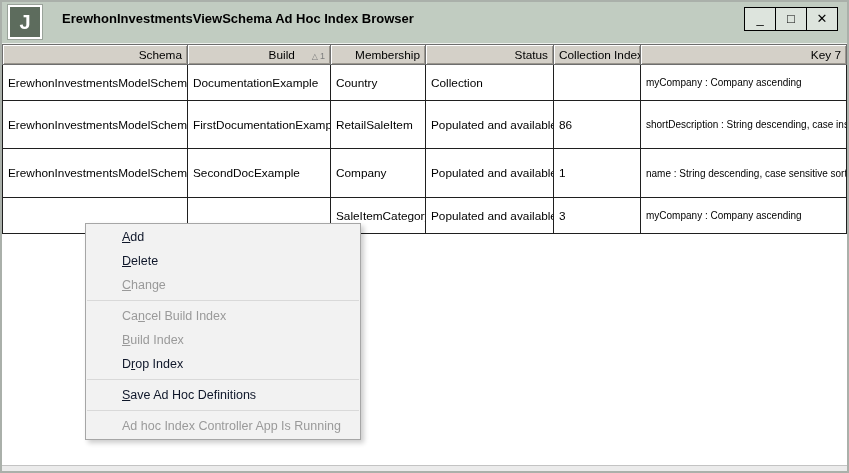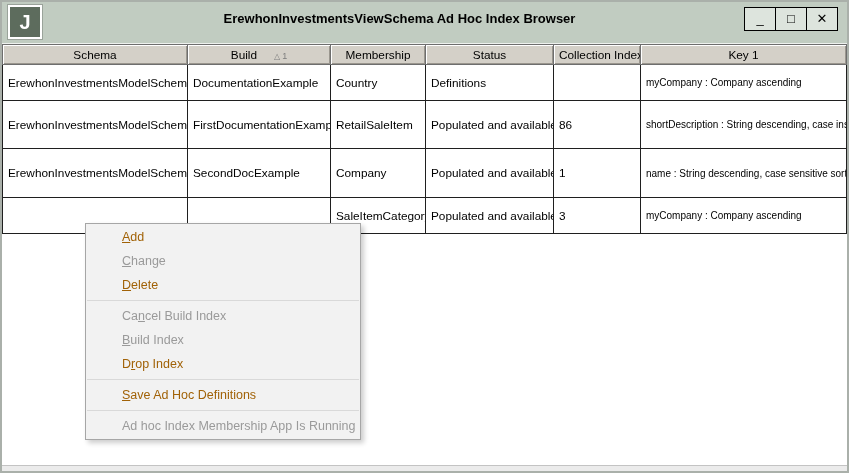--- a/index.html
+++ b/index.html
@@ -15,38 +15,38 @@
     position:relative; height:42px; background:#c1ccc1;
     border-bottom:1px solid #eef1ee;
   }
   .app-icon {
     position:absolute; left:6px; top:3px; width:34px; height:34px;
     background:#5d6c5d; border:2px solid #ffffff; outline:1px solid #9aa39a;
     color:#fff; font-weight:bold; font-size:20px;
     display:flex; align-items:center; justify-content:center;
   }
   .title {
-    position:absolute; left:60px; right:110px; top:9px; text-align:center;
+    position:absolute; left:60px; right:110px; top:9px; text-align:left;
     font-weight:bold; font-size:13px; color:#000; white-space:nowrap;
     overflow:hidden;
   }
   .controls { position:absolute; right:9px; top:5px; display:flex; }
   .wbtn {
     width:32px; height:24px; background:#dde4dd; border:1px solid #000;
     margin-left:-1px; display:flex; align-items:center; justify-content:center;
     font-size:13px; color:#000; cursor:default;
   }
   .wbtn .g { position:relative; top:-1px; }
   
   table.grid {
     width:845px; border-collapse:collapse; table-layout:fixed;
     font-size:11.8px; color:#000;
   }
   table.grid th {
-    background:#d4d0c8; font-weight:normal; text-align:center;
+    background:#d4d0c8; font-weight:normal; text-align:right;
     height:20px; padding:0 5px;
     border:1px solid #6e6e6e;
     box-shadow:inset 1px 1px 0 #ffffff, inset -1px -1px 0 #9a968e;
     white-space:nowrap; overflow:hidden;
   }
   table.grid td {
     border:1px solid #1f1f1f; padding:1px 5px; vertical-align:middle;
     white-space:nowrap; overflow:hidden; background:#fff;
   }
   tbody tr:nth-child(1){ height:36px; }
@@ -59,21 +59,21 @@
   td.sel { background:#0078d7; color:#fff; }
   .sortind { color:#7d7d7d; margin-left:17px; font-size:9px; }
   .sortind .tri { font-size:8px; margin-right:2px; }
   
   .menu {
     position:absolute; left:83px; top:221px; width:276px;
     background:#f2f2f2; border:1px solid #a6a6a6;
     box-shadow:3px 3px 5px rgba(0,0,0,0.20);
     padding:1px 0; font-size:12.5px; z-index:10;
   }
-  .mi { height:24px; line-height:24px; padding-left:36px; color:#a16207; cursor:default; white-space:nowrap; }
+  .mi { height:24px; line-height:24px; padding-left:36px; color:#0f172a; cursor:default; white-space:nowrap; }
   .mi.disabled { color:#9a9a9a; }
   .mi u { text-decoration:underline; }
   .msep { border-top:1px solid #d9d9d9; margin:3px 1px; height:0; }
   
   .bottom-strip {
     position:absolute; left:0; right:0; bottom:0; height:6px;
     background:#ebebeb; border-top:1px solid #c3c3c3;
   }
 </style>
 </head>
@@ -108,29 +108,29 @@
     </colgroup>
     <thead>
       <tr>
         <th>Schema</th>
         <th>
           <span>Build</span><span class="sortind"><span class="tri">△</span><span>1</span></span>
         </th>
         <th>Membership</th>
         <th>Status</th>
         <th>Collection Index</th>
-        <th>Key 1</th>
+        <th>Key 7</th>
       </tr>
     </thead>
     <tbody>
       <tr>
         <td>ErewhonInvestmentsModelSchema</td>
         <td>DocumentationExample</td>
         <td>Country</td>
-        <td class="st-unpopulated">Definitions</td>
+        <td class="st-unpopulated">Collection</td>
         <td></td>
         <td class="key">myCompany : Company
 ascending</td>
       </tr>
       <tr>
         <td>ErewhonInvestmentsModelSchema</td>
         <td>FirstDocumentationExample</td>
         <td>RetailSaleItem</td>
         <td class="st-populated">Populated and available</td>
         <td>86</td>
@@ -155,26 +155,26 @@
         <td class="st-populated">Populated and available</td>
         <td>3</td>
         <td class="key">myCompany : Company
 ascending</td>
       </tr>
     </tbody>
   </table>
 
   <div class="menu">
     <div class="mi"><u>A</u>dd</div>
+    <div class="mi"><u>D</u>elete</div>
     <div class="mi disabled"><u>C</u>hange</div>
-    <div class="mi"><u>D</u>elete</div>
     <div class="msep"></div>
     <div class="mi disabled">Ca<u>n</u>cel Build Index</div>
     <div class="mi disabled"><u>B</u>uild Index</div>
     <div class="mi">D<u>r</u>op Index</div>
     <div class="msep"></div>
     <div class="mi"><u>S</u>ave Ad Hoc Definitions</div>
     <div class="msep"></div>
-    <div class="mi disabled">Ad hoc Index Membership App Is Running</div>
+    <div class="mi disabled">Ad hoc Index Controller App Is Running</div>
   </div>
 
   <div class="bottom-strip"></div>
 </div>
 
 </body></html>

